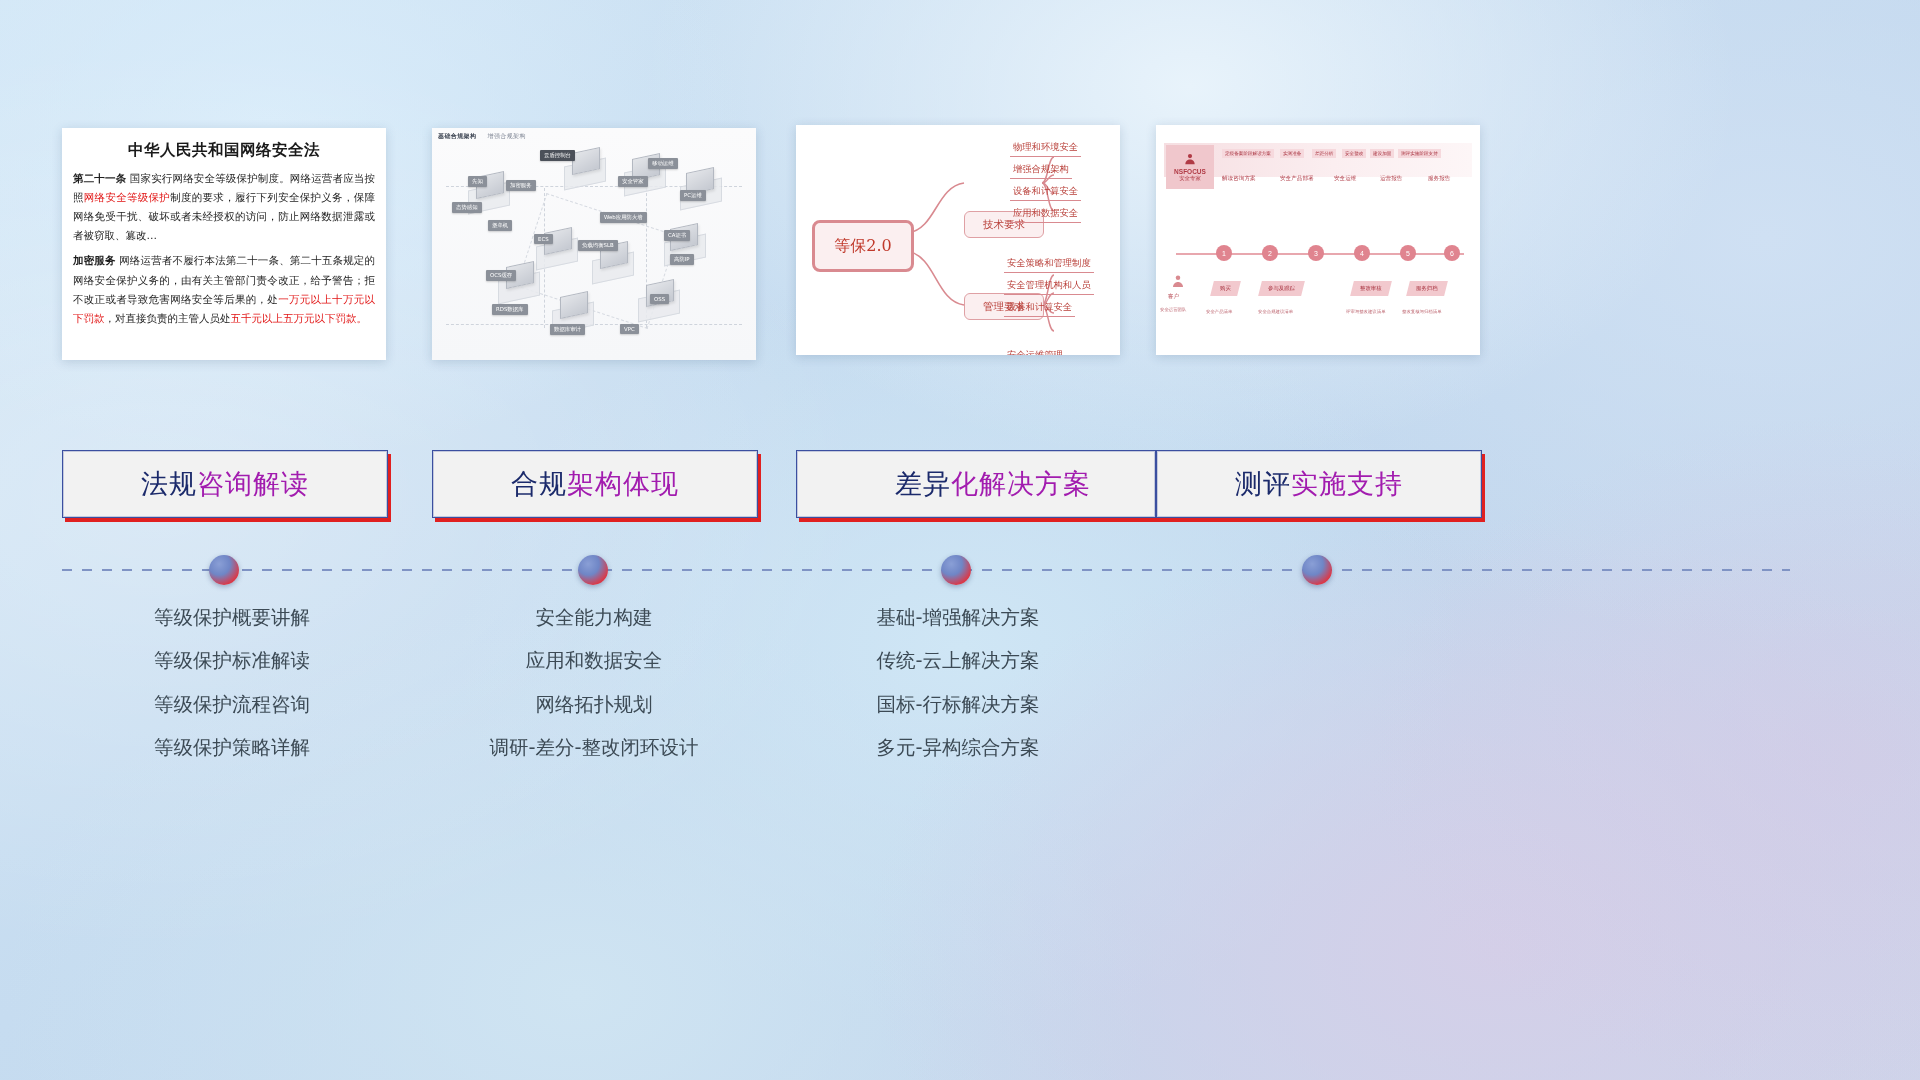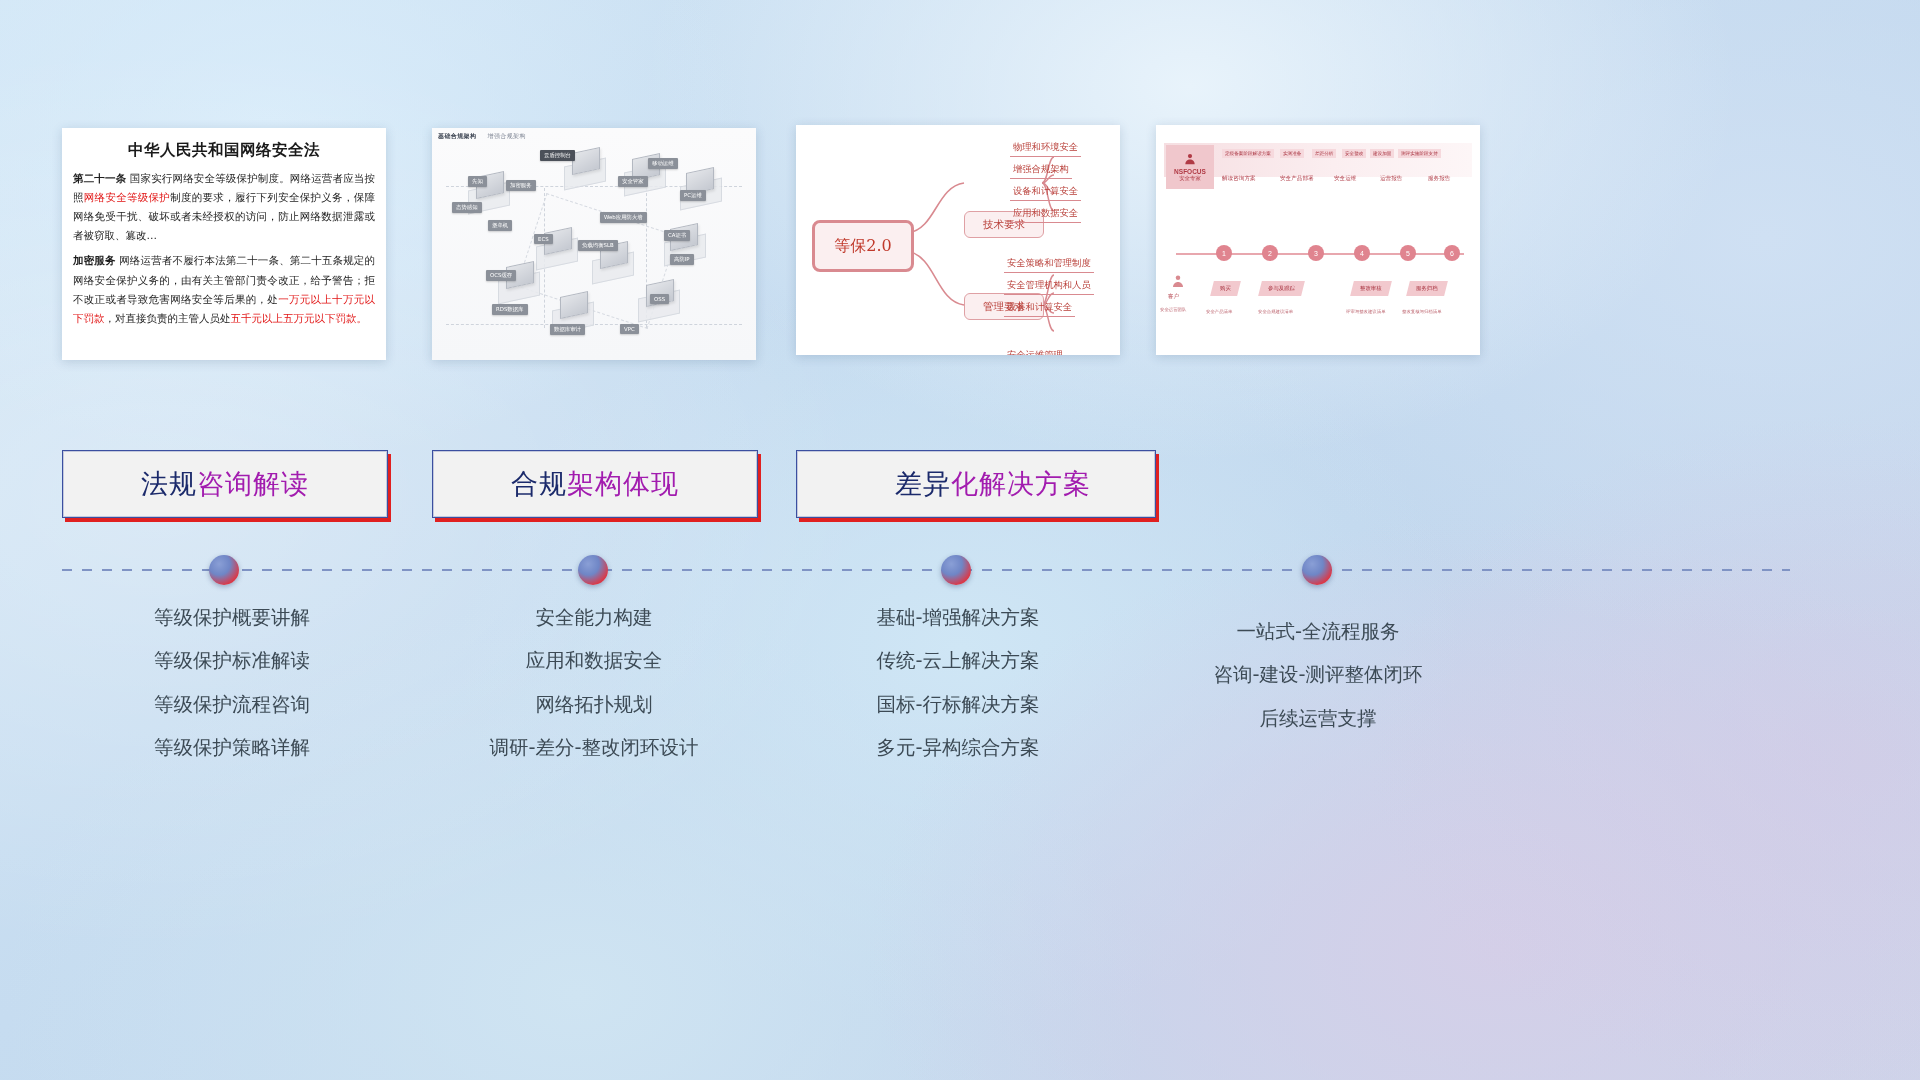--- a/index.html
+++ b/index.html
@@ -269,20 +269,23 @@
 
   <div class="head" id="h1">
     <span><span class="b">法规</span><span class="r">咨询解读</span></span>
   </div>
   <div class="head" id="h2">
     <span><span class="b">合规</span><span class="r">架构体现</span></span>
   </div>
   <div class="head" id="h3">
     <span><span class="b">差异</span><span class="r">化解决方案</span></span>
   </div>
+  <div class="head" id="h4">
+    <span><span class="b">测评</span><span class="r">实施支持</span></span>
+  </div>
 
   <div class="tl"></div>
   <div class="tl-dot" id="d1"></div>
   <div class="tl-dot" id="d2"></div>
   <div class="tl-dot" id="d3"></div>
   <div class="tl-dot" id="d4"></div>
 
   <div class="col" id="c1">
     <p>等级保护概要讲解</p>
     <p>等级保护标准解读</p>
@@ -294,19 +297,14 @@
     <p>应用和数据安全</p>
     <p>网络拓扑规划</p>
     <p>调研-差分-整改闭环设计</p>
   </div>
   <div class="col" id="c3">
     <p>基础-增强解决方案</p>
     <p>传统-云上解决方案</p>
     <p>国标-行标解决方案</p>
     <p>多元-异构综合方案</p>
   </div>
-  <div class="col" id="c4" style="top:620px;">
-    <p>一站式-全流程服务</p>
-    <p>咨询-建设-测评整体闭环</p>
-    <p>后续运营支撑</p>
-  </div>
 
 </div>
 
 </body></html>

